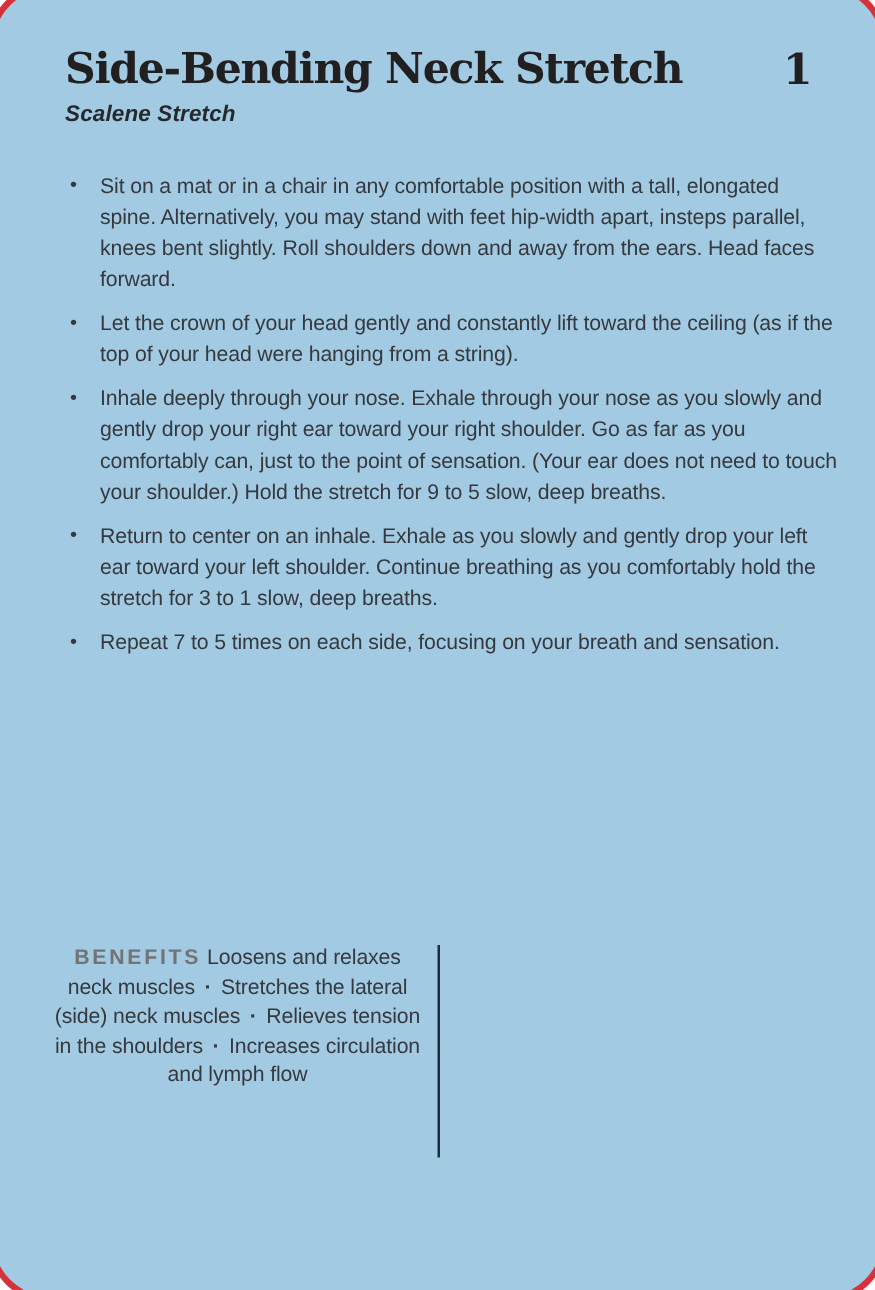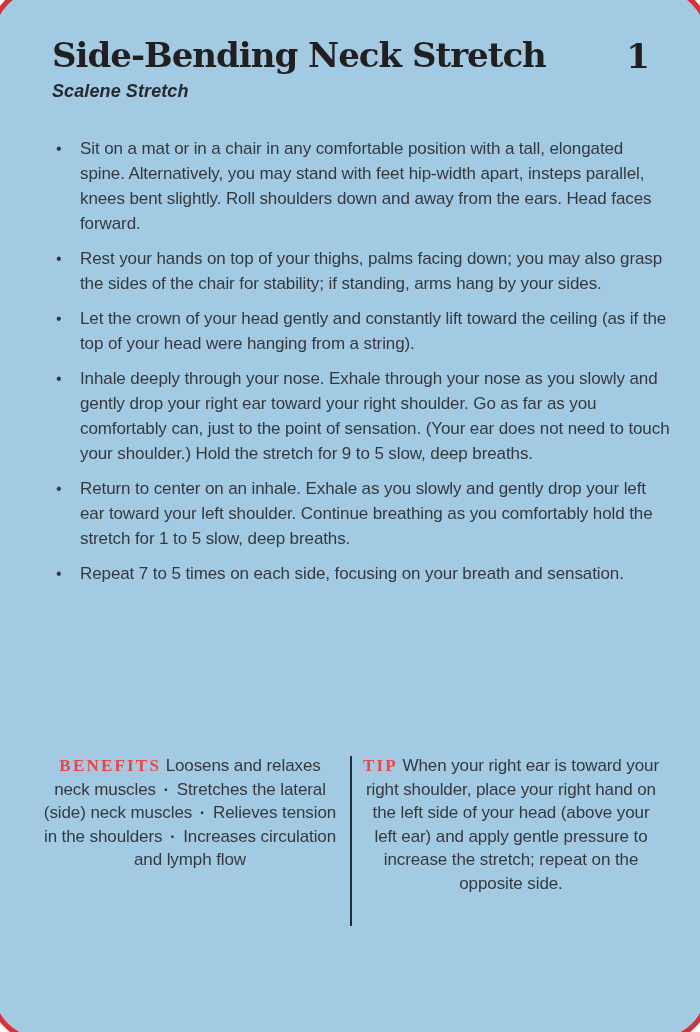--- a/index.html
+++ b/index.html
@@ -100,22 +100,21 @@
     font-size: 17px;
     line-height: 23.5px;
     letter-spacing: -0.1px;
     color: #35393e;
   }
   .col-benefits { width: 300px; }
   .col-tip { flex: 1; }
   .col .label {
     font-weight: bold;
     letter-spacing: 2.2px;
-    color: #ef4444;
-    font-family: Liberation Serif, serif;
+    color: #737373;
   }
   .sep {
     display: inline-block;
     padding: 0 3px;
     font-weight: bold;
   }
   .divider {
     width: 2px;
     height: 170px;
     background: #1e2e38;
@@ -130,37 +129,32 @@
   <div class="card"></div>
 
   <div class="header">
     <h1 class="title">Side-Bending Neck Stretch</h1>
     <div class="card-number">1</div>
     <p class="subtitle">Scalene Stretch</p>
   </div>
 
   <ul class="steps">
     <li>Sit on a mat or in a chair in any comfortable position with a tall, elongated spine. Alternatively, you may stand with feet hip-width apart, insteps parallel, knees bent slightly. Roll shoulders down and away from the ears. Head faces forward.</li>
-    <li>Rest your hands on top of your thighs, palms facing down; you may also grasp the sides of the chair for stability; if standing, arms hang by your sides.</li>
     <li>Let the crown of your head gently and constantly lift toward the ceiling (as if the top of your head were hanging from a string).</li>
     <li>Inhale deeply through your nose. Exhale through your nose as you slowly and gently drop your right ear toward your right shoulder. Go as far as you comfortably can, just to the point of sensation. (Your ear does not need to touch your shoulder.) Hold the stretch for 9 to 5 slow, deep breaths.</li>
-    <li>Return to center on an inhale. Exhale as you slowly and gently drop your left ear toward your left shoulder. Continue breathing as you comfortably hold the stretch for 1 to 5 slow, deep breaths.</li>
+    <li>Return to center on an inhale. Exhale as you slowly and gently drop your left ear toward your left shoulder. Continue breathing as you comfortably hold the stretch for 3 to 1 slow, deep breaths.</li>
     <li>Repeat 7 to 5 times on each side, focusing on your breath and sensation.</li>
   </ul>
 
   <div class="footer">
     <div class="col col-benefits">
       <span class="label">BENEFITS</span>
       <span>Loosens and relaxes neck muscles</span>
       <span class="sep">·</span>
       <span>Stretches the lateral (side) neck muscles</span>
       <span class="sep">·</span>
       <span>Relieves tension in the shoulders</span>
       <span class="sep">·</span>
       <span>Increases circulation and lymph flow</span>
     </div>
     <div class="divider"></div>
-    <div class="col col-tip">
-      <span class="label">TIP</span>
-      <span>When your right ear is toward your right shoulder, place your right hand on the left side of your head (above your left ear) and apply gentle pressure to increase the stretch; repeat on the opposite side.</span>
-    </div>
   </div>
 </div>
 
 </body></html>

